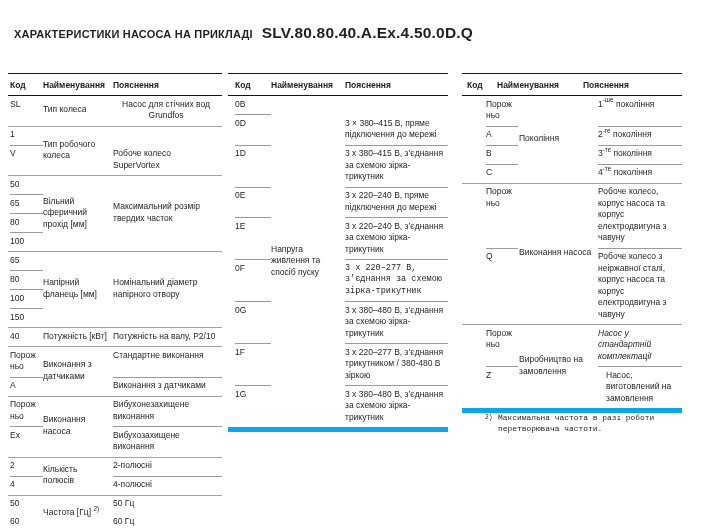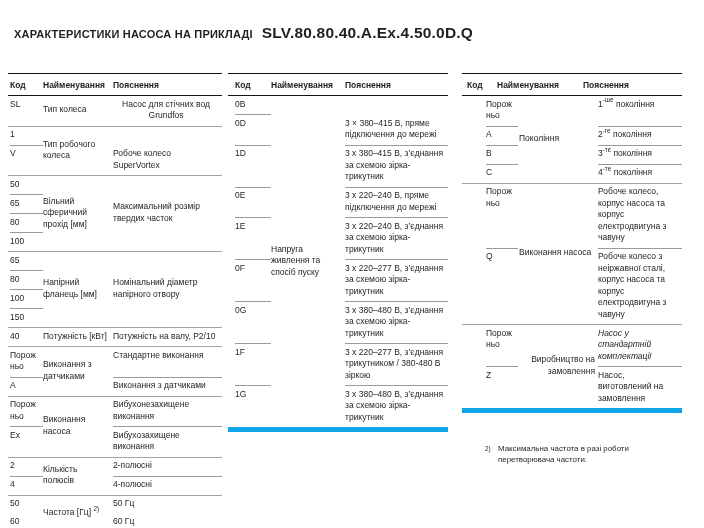--- a/index.html
+++ b/index.html
@@ -37,21 +37,21 @@
   #t3 .code{margin-left:24px;}
   .code.sep{border-bottom:1px solid #9a9a9a;}
   .name{grid-column:2;align-self:center;}
   #t3 .name{padding-left:1px;}
   .expl{grid-column:3;}
   .expl.sep{border-bottom:1px solid #9a9a9a;}
   .expl.span-all{align-self:center;}
 
   sup{font-size:6.4px;line-height:0;position:relative;top:-0.5px;vertical-align:super;letter-spacing:0;}
 
-  .footnote{display:grid;grid-template-columns:13px 1fr;margin-top:31px;margin-left:23px;width:190px;}
+  .footnote{display:grid;grid-template-columns:13px 1fr;margin-top:0;margin-left:23px;width:190px;font-family:Liberation Mono, monospace;}
   .fn-sup{font-size:6.4px;position:relative;top:1px;}
   .fn-text{font-size:7.9px;line-height:10.5px;}
 </style>
 </head>
 <body>
 
 <div class="title-row">
   <span class="title-main">ХАРАКТЕРИСТИКИ НАСОСА НА ПРИКЛАДІ</span>
   <span class="title-code">SLV.80.80.40.A.Ex.4.50.0D.Q</span>
 </div>
@@ -140,21 +140,21 @@
         <div class="cell code sep" style="grid-row: 5;"><span>1E</span></div>
         <div class="cell code sep" style="grid-row: 6;"><span>0F</span></div>
         <div class="cell code sep" style="grid-row: 7;"><span>0G</span></div>
         <div class="cell code sep" style="grid-row: 8;"><span>1F</span></div>
         <div class="cell code" style="grid-row: 9;"><span>1G</span></div>
         <div class="cell name" style="grid-row: 1 / span 9;"><span>Напруга живлення та спосіб пуску</span></div>
         <div class="cell expl sep" style="grid-row: 2;"><span>3 × 380–415 В, пряме підключення до мережі</span></div>
         <div class="cell expl sep" style="grid-row: 3;"><span>3 x 380–415 В, з’єднання за схемою зірка-трикутник</span></div>
         <div class="cell expl sep" style="grid-row: 4;"><span>3 x 220–240 В, пряме підключення до мережі</span></div>
         <div class="cell expl sep" style="grid-row: 5;"><span>3 x 220–240 В, з’єднання за схемою зірка-трикутник</span></div>
-        <div class="cell expl sep" style="grid-row: 6;"><span>3 x 220–277 В, з’єднання за схемою зірка-трикутник</span></div>
+        <div class="cell expl sep" style="grid-row: 6; font-family: Liberation Mono, monospace;"><span>3 x 220–277 В, з’єднання за схемою зірка-трикутник</span></div>
         <div class="cell expl sep" style="grid-row: 7;"><span>3 x 380–480 В, з’єднання за схемою зірка-трикутник</span></div>
         <div class="cell expl sep" style="grid-row: 8;"><span>3 x 220–277 В, з’єднання трикутником / 380-480 В зіркою</span></div>
         <div class="cell expl" style="grid-row: 9;"><span>3 x 380–480 В, з’єднання за схемою зірка-трикутник</span></div>
       </div>
     </div>
 </div>
 <div class="tcol" id="c3">
   <div class="ttable" id="t3">
       <div class="thead">
         <div class="hcell c1">Код</div>
@@ -175,22 +175,22 @@
       <div class="tgroup">
         <div class="cell code sep" style="grid-row: 1;"><span>Порожньо</span></div>
         <div class="cell code" style="grid-row: 2;"><span>Q</span></div>
         <div class="cell name" style="grid-row: 1 / span 2;"><span>Виконання насоса</span></div>
         <div class="cell expl sep" style="grid-row: 1;"><span>Робоче колесо, корпус насоса та корпус електродвигуна з чавуну</span></div>
         <div class="cell expl" style="grid-row: 2;"><span>Робоче колесо з неіржавної сталі, корпус насоса та корпус електродвигуна з чавуну</span></div>
       </div>
       <div class="tgroup">
         <div class="cell code sep" style="grid-row: 1;"><span>Порожньо</span></div>
         <div class="cell code" style="grid-row: 2;"><span>Z</span></div>
-        <div class="cell name" style="grid-row: 1 / span 2; text-align: right;"><span>Виробництво на замовлення</span></div>
+        <div class="cell name" style="grid-row: 1 / span 2;"><span>Виробництво на замовлення</span></div>
         <div class="cell expl sep" style="grid-row: 1; font-style: italic;"><span>Насос у стандартній комплектації</span></div>
-        <div class="cell expl" style="grid-row: 2;"><span>Насос, виготовлений на замовлення</span></div>
+        <div class="cell expl" style="grid-row: 2; margin-left: 8px;"><span>Насос, виготовлений на замовлення</span></div>
       </div>
     </div>
   <div class="footnote">
     <span class="fn-sup">2)</span>
     <span class="fn-text">Максимальна частота в разі роботи перетворювача частоти.</span>
   </div>
 </div>
 
 </body></html>

